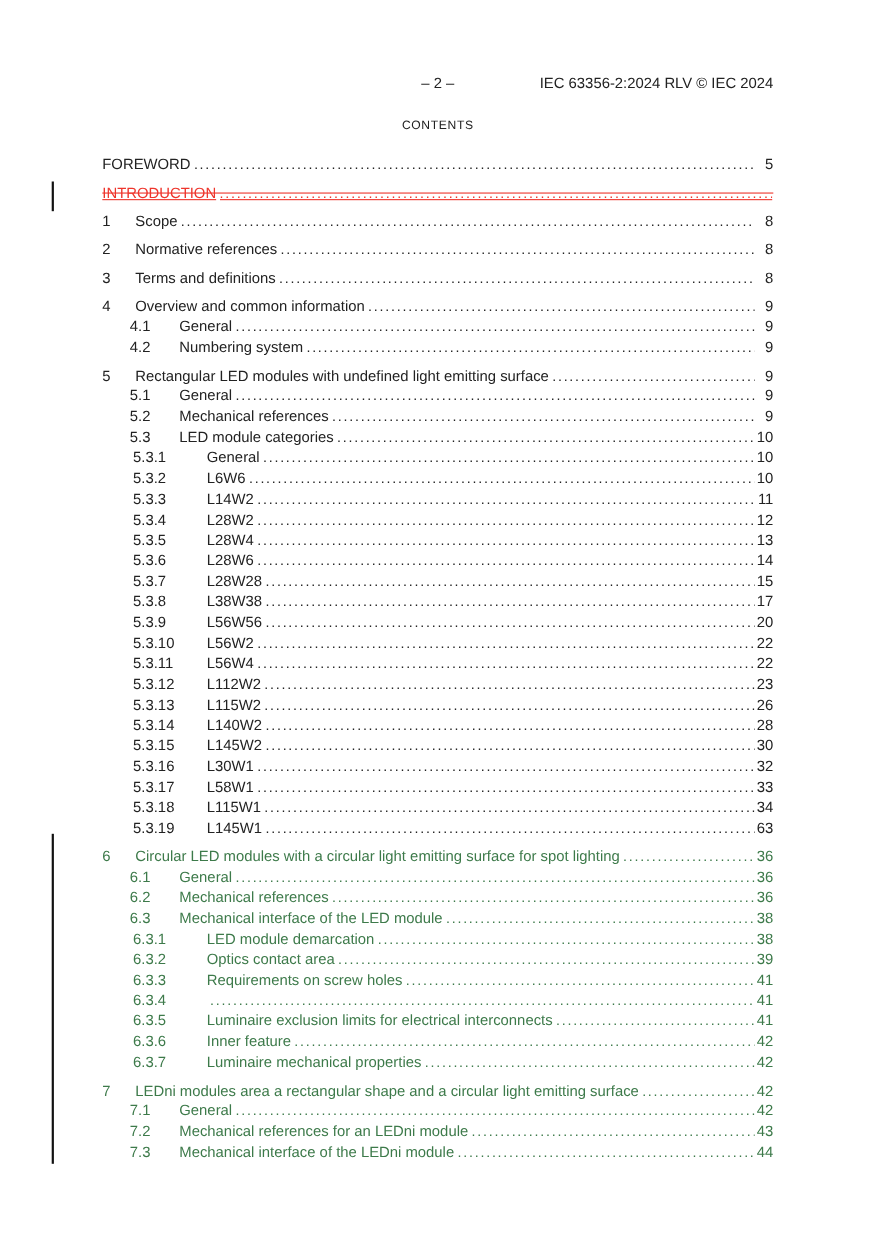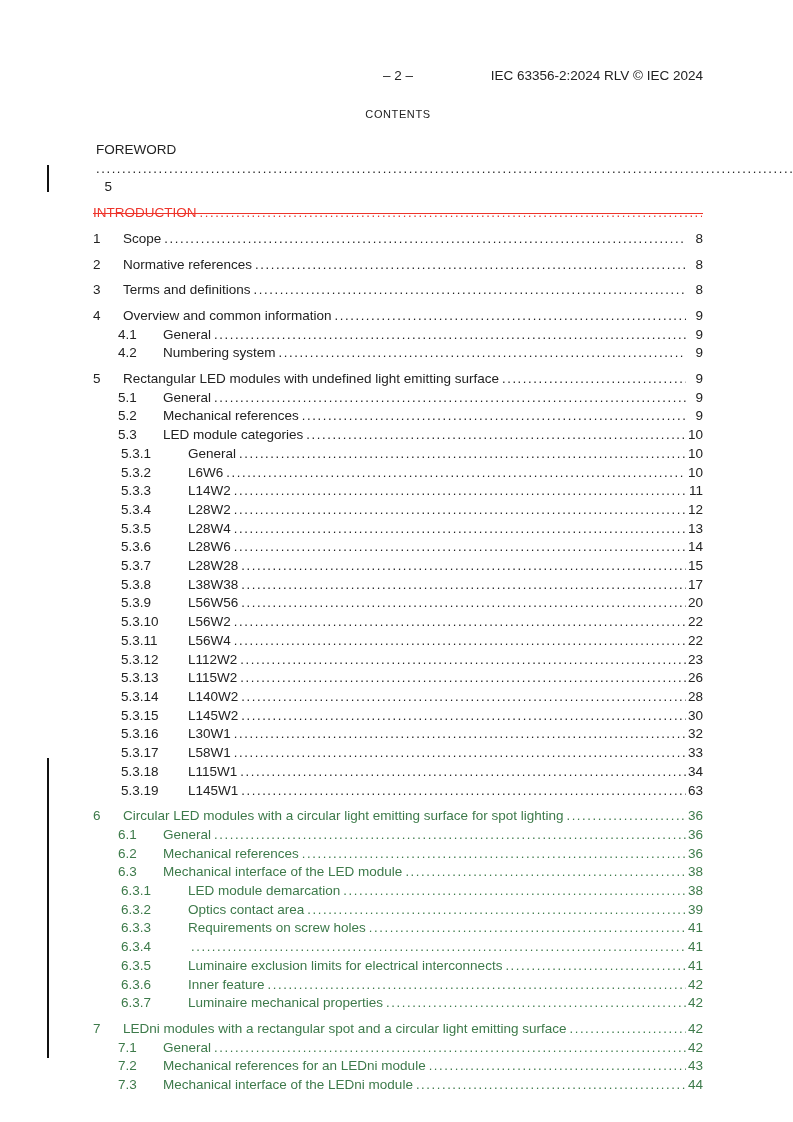--- a/index.html
+++ b/index.html
@@ -17,36 +17,36 @@
   .header { position: absolute; top: 68px; left: 93px; right: 90px; height: 18px; }
   .pgnum  { position: absolute; left: 0; right: 0; text-align: center; }
   .docref { position: absolute; right: 0; top: 0; background: var(--page-bg,#fff); padding-left: 8px; text-align: center; }
   .title  {
     position: absolute; top: 108px; left: 93px; right: 90px;
     text-align: center; font-size: 11px; letter-spacing: 0.6px;
   }
   .toc { position: absolute; top: 141px; left: 93px; right: 90px; }
   .row { display: flex; align-items: baseline; line-height: 18.7px; position: relative; }
   .row.lvl0, .row.lvl1 { margin-top: 7px; }
-  .row:first-child { margin-top: 0; flex-direction: column; }
+  .row:first-child { margin-top: 0; }
   .num { flex: none; }
   .lvl1 .num { width: 30px; }
   .lvl2 { padding-left: 25px; }
   .lvl2 .num { width: 45px; }
   .lvl3 { padding-left: 28px; }
   .lvl3 .num { width: 67px; }
   .ttl { flex: none; white-space: nowrap; }
   .leader { flex: 1; min-width: 0; overflow: hidden; white-space: nowrap; margin: 0 1px 0 3px; }
   .leader::after {
     content: "..........................................................................................................................................................................";
     letter-spacing: 1.6px; font-size: 13px;
   }
   .pg { flex: none; min-width: 16px; text-align: right; }
   .added { color: var(--added, #3d7a4a); }
-  .deleted { color: var(--deleted, #ee352c); }
+  .deleted { color: var(--deleted, #ee352c); text-decoration: underline; }
   .deleted .pg { min-width: 0; }
   .deleted::before {
     content: ""; position: absolute; left: 0; right: 0; top: 8.5px;
     border-top: 1.4px solid var(--deleted, #ee352c);
   }
   .bar { position: absolute; width: 1.6px; background: var(--bar, #111111); }
   .bar1 { left: 47px; top: 165px; height: 27px; }
   .bar2 { left: 47px; top: 758px; height: 300px; }
 </style>
 </head>
@@ -305,21 +305,21 @@
         <span class="pg">42</span>
       </div>
       <div class="row lvl3 added">
         <span class="num">6.3.7</span>
         <span class="ttl">Luminaire mechanical properties</span>
         <span class="leader"></span>
         <span class="pg">42</span>
       </div>
       <div class="row lvl1 added">
         <span class="num">7</span>
-        <span class="ttl">LEDni modules with a rectangular spot and a circular light emitting surface</span>
+        <span class="ttl">LEDni modules area a rectangular shape and a circular light emitting surface</span>
         <span class="leader"></span>
         <span class="pg">42</span>
       </div>
       <div class="row lvl2 added">
         <span class="num">7.1</span>
         <span class="ttl">General</span>
         <span class="leader"></span>
         <span class="pg">42</span>
       </div>
       <div class="row lvl2 added">

